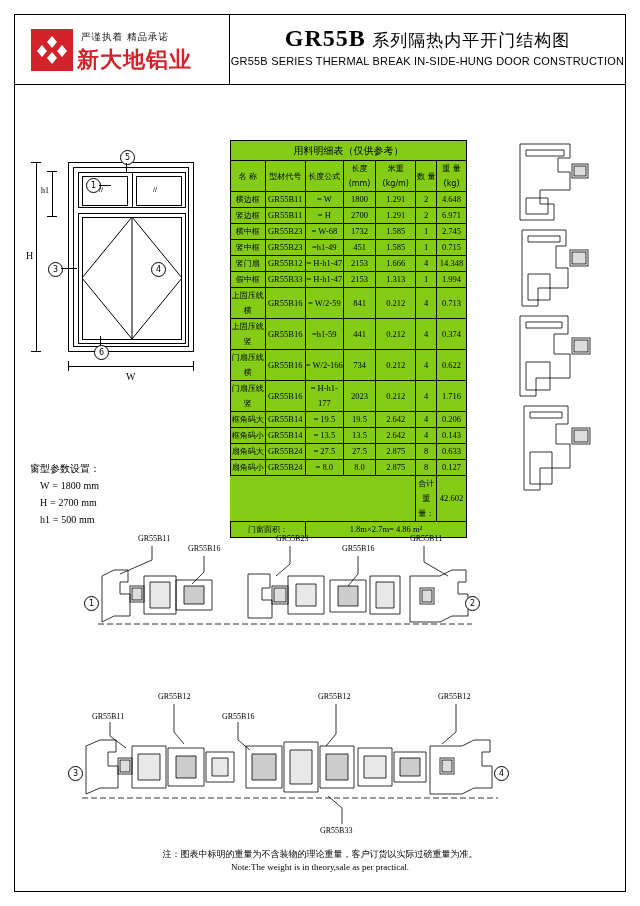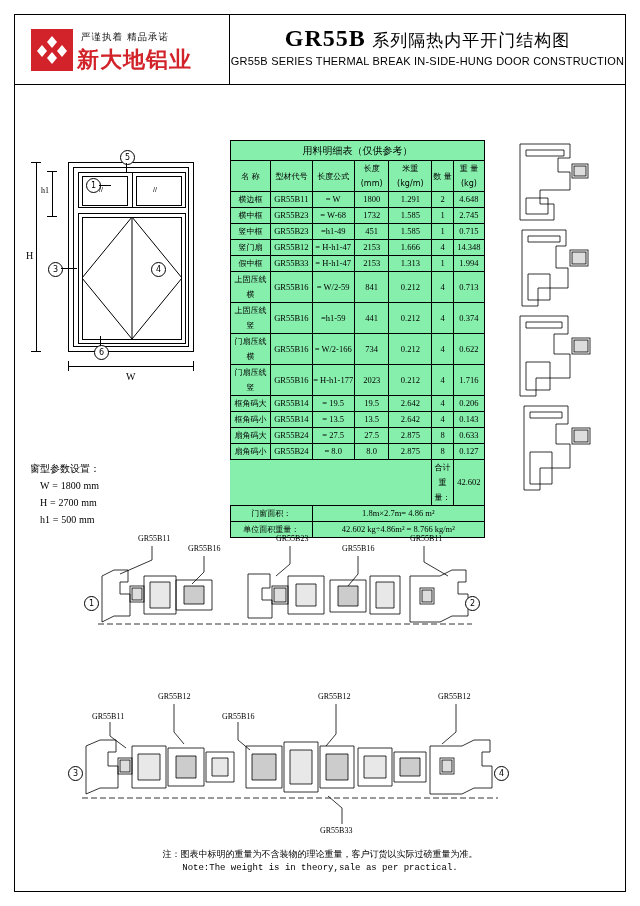--- a/index.html
+++ b/index.html
@@ -72,36 +72,36 @@
   }
   .elev-bot .inner{position:absolute;left:3px;top:3px;right:3px;bottom:3px;border:1px solid #000;}
   .dimline{position:absolute;background:#000;}
   .dimtext{position:absolute;font-size:8px;color:#000;font-family:"Liberation Serif",serif;}
   
   .params{position:absolute;left:30px;top:418px;font-size:10px;color:#000;line-height:17px;}
   .params .t{font-family:"DejaVu Sans","Liberation Sans",sans-serif;font-size:10px;margin-top:42px;}
   .params .v{font-family:"Liberation Serif",serif;font-size:10px;}
   
   .tbl-wrap{position:absolute;left:230px;top:140px;width:275px;}
-  table.bom{border-collapse:collapse;width:255px;font-size:8px;color:#000;background:#86efac;}
+  table.bom{border-collapse:collapse;width:237px;font-size:8px;color:#000;background:#84cc16;}
   table.bom td,table.bom th{
     border:1px solid #000;text-align:center;padding:0;height:15px;line-height:15px;font-weight:normal;
   }
   table.bom .cap{font-size:10px;height:19px;line-height:19px;font-family:"DejaVu Sans","Liberation Sans",sans-serif;}
   table.bom .hd{font-family:"DejaVu Sans","Liberation Sans",sans-serif;font-size:8px;}
   table.bom .name{font-family:"DejaVu Sans","Liberation Sans",sans-serif;font-size:8px;}
   table.bom .num{font-family:"Liberation Serif",serif;font-size:8.5px;}
   table.bom .mono{font-family:"Liberation Serif",serif;font-size:8.5px;}
   
   .sectimg{position:absolute;}
   .note{
     position:absolute;left:0;width:610px;text-align:center;font-size:9px;color:#000;
   }
   .note .cnline{font-family:"DejaVu Sans","Liberation Sans",sans-serif;}
-  .note .enline{font-family:Liberation Mono, monospace;}
+  .note .enline{font-family:Liberation Serif, serif;}
   svg{display:block;}
 </style>
 </head>
 <body>
 
 <div class="page">
   <div class="sheet-border"></div>
 
   <div class="header">
     <div class="logo-box">
@@ -220,20 +220,29 @@
       <tr>
         <td class="name">横边框</td>
         <td class="mono">GR55B11</td>
         <td class="mono">= W</td>
         <td class="num">1800</td>
         <td class="num">1.291</td>
         <td class="num">2</td>
         <td class="num">4.648</td>
       </tr>
       <tr>
+        <td class="name">竖边框</td>
+        <td class="mono">GR55B11</td>
+        <td class="mono">= H</td>
+        <td class="num">2700</td>
+        <td class="num">1.291</td>
+        <td class="num">2</td>
+        <td class="num">6.971</td>
+      </tr>
+      <tr>
         <td class="name">横中框</td>
         <td class="mono">GR55B23</td>
         <td class="mono">= W-68</td>
         <td class="num">1732</td>
         <td class="num">1.585</td>
         <td class="num">1</td>
         <td class="num">2.745</td>
       </tr>
       <tr>
         <td class="name">竖中框</td>
@@ -337,24 +346,20 @@
 
       <tr>
         <td colspan="5" style="border:none;"></td>
         <td class="name">合计重量：</td>
         <td class="num">42.602</td>
       </tr>
       <tr>
         <td class="name" colspan="2">门窗面积：</td>
         <td class="num" colspan="5">1.8m×2.7m= 4.86 m²</td>
       </tr>
-      <tr>
-        <td class="name" colspan="2">单位面积重量：</td>
-        <td class="num" colspan="5">42.602 kg÷4.86m² = 8.766 kg/m²</td>
-      </tr>
     </tbody>
       </table>
   </div>
 
   <div class="sectimg" style="left:510px;top:138px;width:110px;height:370px;">
     <svg width="110" height="370" viewBox="0 0 110 370">
       <g stroke="#000" fill="none" stroke-width="0.8">
 
         <path d="M10,6 L60,6 L60,20 L48,20 L48,34 L60,34 L60,52 L30,52 L30,66 L44,66 L44,82 L10,82 Z"></path>
         <path d="M16,12 L54,12 L54,18 L16,18 Z"></path>

